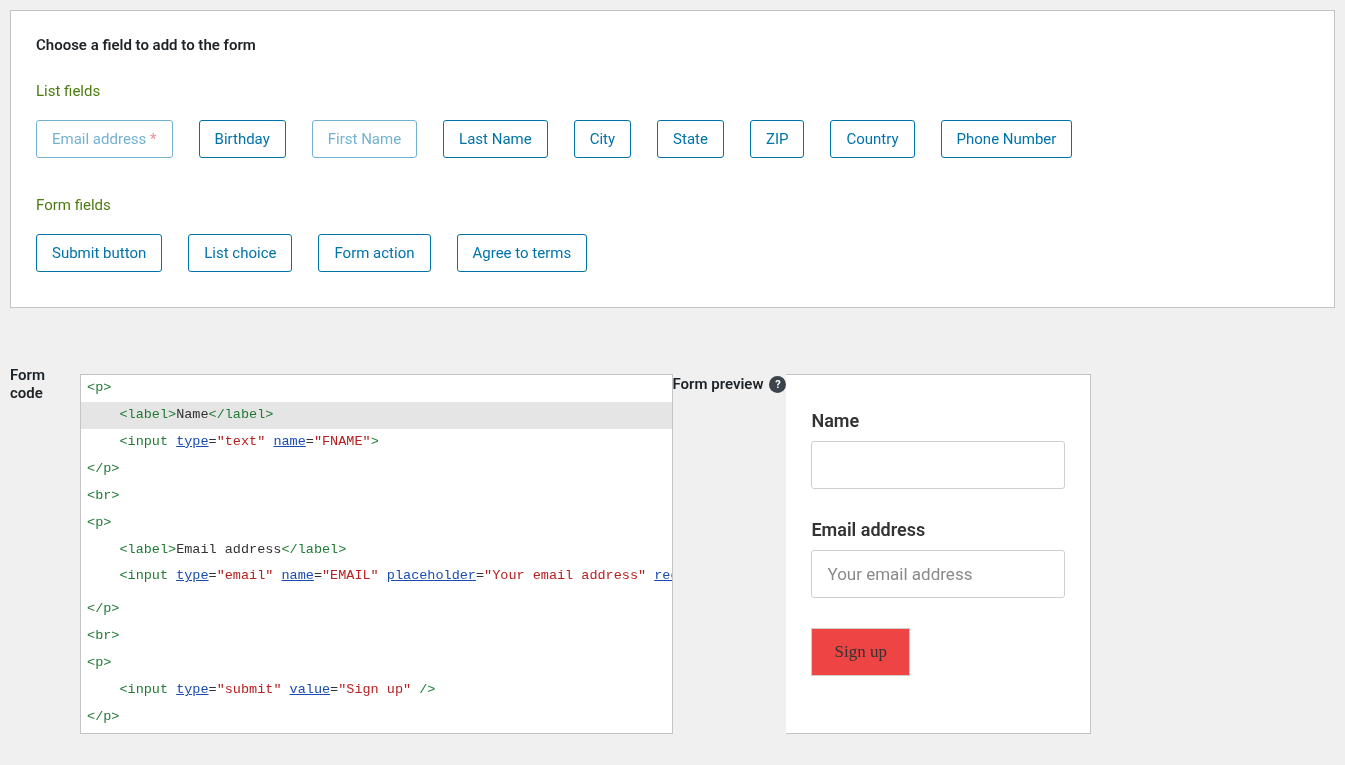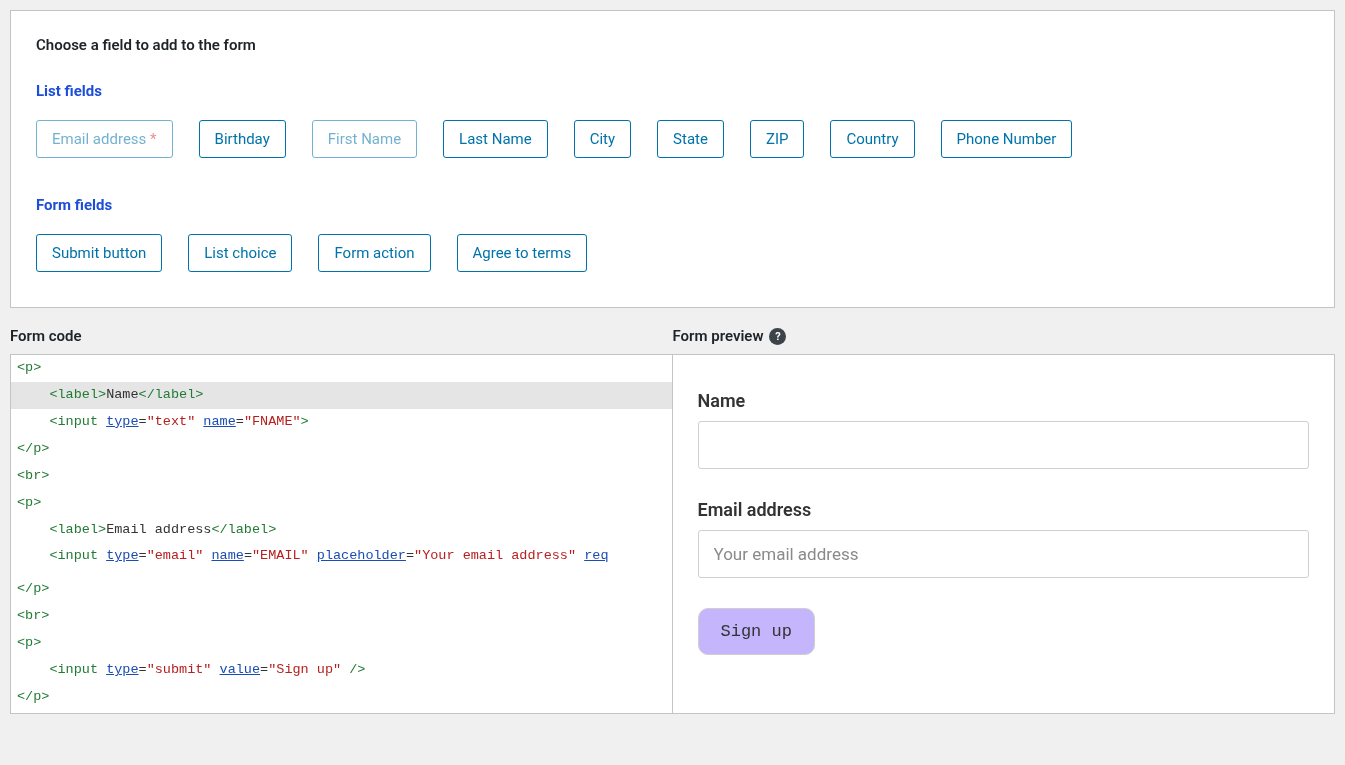--- a/index.html
+++ b/index.html
@@ -16,22 +16,22 @@
       padding: 25px 15px 35px 25px;
     }
     .panel-top h3 {
       font-size: 15px;
       font-weight: 600;
       color: #1d2327;
       margin-bottom: 28px;
     }
     .panel-top h4 {
       font-size: 15px;
-      font-weight: 700;
-      color: #1d4ed8;
+      font-weight: 400;
+      color: #4d7c0f;
       margin-bottom: 20px;
     }
     .field-section {
       margin-bottom: 38px;
     }
     .field-section:last-child {
       margin-bottom: 0;
     }
     .field-buttons {
       display: flex;
@@ -56,22 +56,23 @@
       color: #d63638;
     }
     .lower {
       display: flex;
       margin: 18px 10px 10px 10px;
       gap: 0;
     }
     .col {
       flex: 1;
       display: flex;
-      flex-direction: column;
+      flex-direction: row;
       min-width: 0;
+      margin-top: 48px;
     }
     .col-header {
       display: flex;
       align-items: center;
       gap: 6px;
       font-size: 15px;
       font-weight: 600;
       color: #1d2327;
       padding: 0 0 8px 0;
       height: 28px;
@@ -134,27 +135,27 @@
       outline: none;
       color: #333;
     }
     .preview-panel input::placeholder {
       color: #8a8a8a;
     }
     .preview-group {
       margin-bottom: 30px;
     }
     .preview-submit {
-      background: #c4b5fd;
+      background: #ef4444;
       border: 1px solid #cfcfcf;
       padding: 13px 22px;
       font-size: 17px;
-      border-radius: 10px;
+      border-radius: 0;
       cursor: pointer;
-      font-family: Liberation Mono, monospace;
+      font-family: Liberation Serif, serif;
       color: #333;
     }
   </style>
 </head>
 <body>
 
 <div class="panel-top">
   <h3>Choose a field to add to the form</h3>
 
   <div class="field-section">

